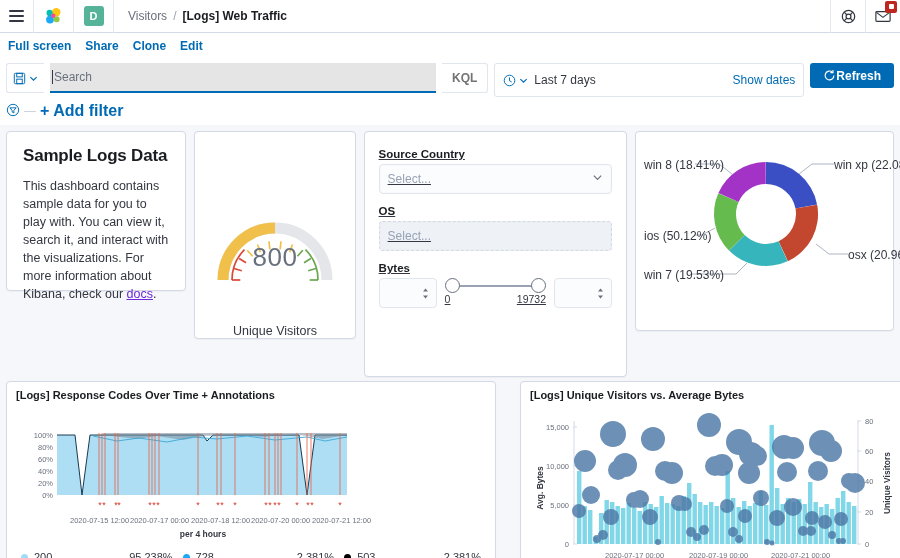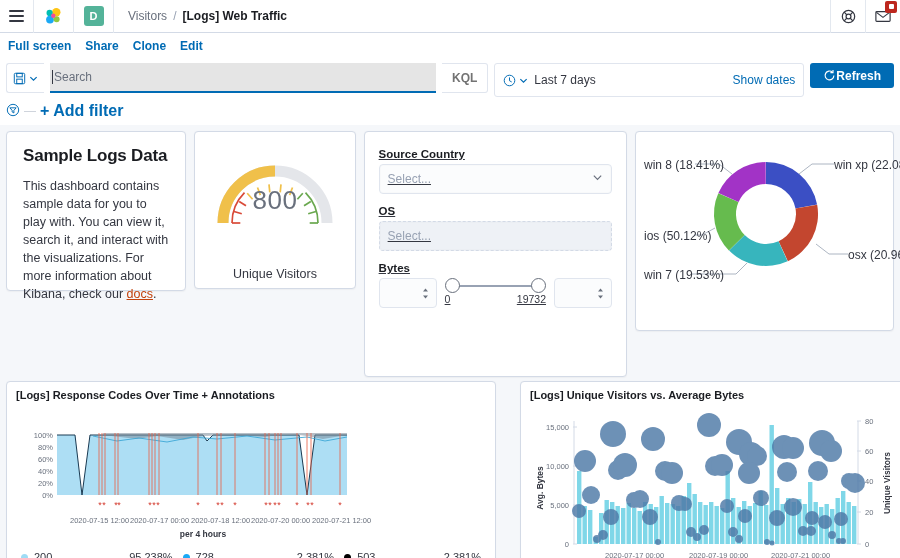--- a/index.html
+++ b/index.html
@@ -86,25 +86,25 @@
   .panel {
     background:#fff; border:1px solid #d3dae6; border-radius:4px;
     box-shadow:0 .7px 1.4px rgba(0,0,0,.04);
   }
   .panel-title { font-size:11px; font-weight:700; color:#1a1c21; padding:7px 9px 2px 9px; }
 
   
   .md-panel { width:182px; height:160px; padding:14px 16px; }
   .md-h { font-size:17px; font-weight:700; color:#1a1c21; margin:0 0 11px 0; letter-spacing:-.2px; }
   .md-p { font-size:12.5px; line-height:18px; color:#343741; margin:0; }
-  .md-p a { color:#c2410c; }
-
-  
-  .gauge-panel { width:163px; height:158px; display:flex; flex-direction:column;
-                 align-items:center; justify-content:center; }
+  .md-p a { color:#6d28d9; }
+
+  
+  .gauge-panel { width:163px; height:208px; display:flex; flex-direction:column;
+                 align-items:center; justify-content:flex-end; }
   .gauge-wrap { position:relative; width:128px; height:86px; margin-top:4px; }
   .gauge-val { position:absolute; left:0; right:0; top:42px; text-align:center;
                font-size:26px; color:#69707d; letter-spacing:.5px; }
   .gauge-label { margin-top:38px; font-size:12.5px; color:#343741; }
 
   
   .ctl-panel { width:266px; height:246px; padding:16px 14px;text-decoration:underline; }
   .ctl-label { font-size:11.5px; font-weight:700; color:#1a1c21; margin-bottom:4px; }
   .ctl-select {
     height:30px; border:1px solid #e0e5ee; border-radius:4px; background:#fbfcfd;

